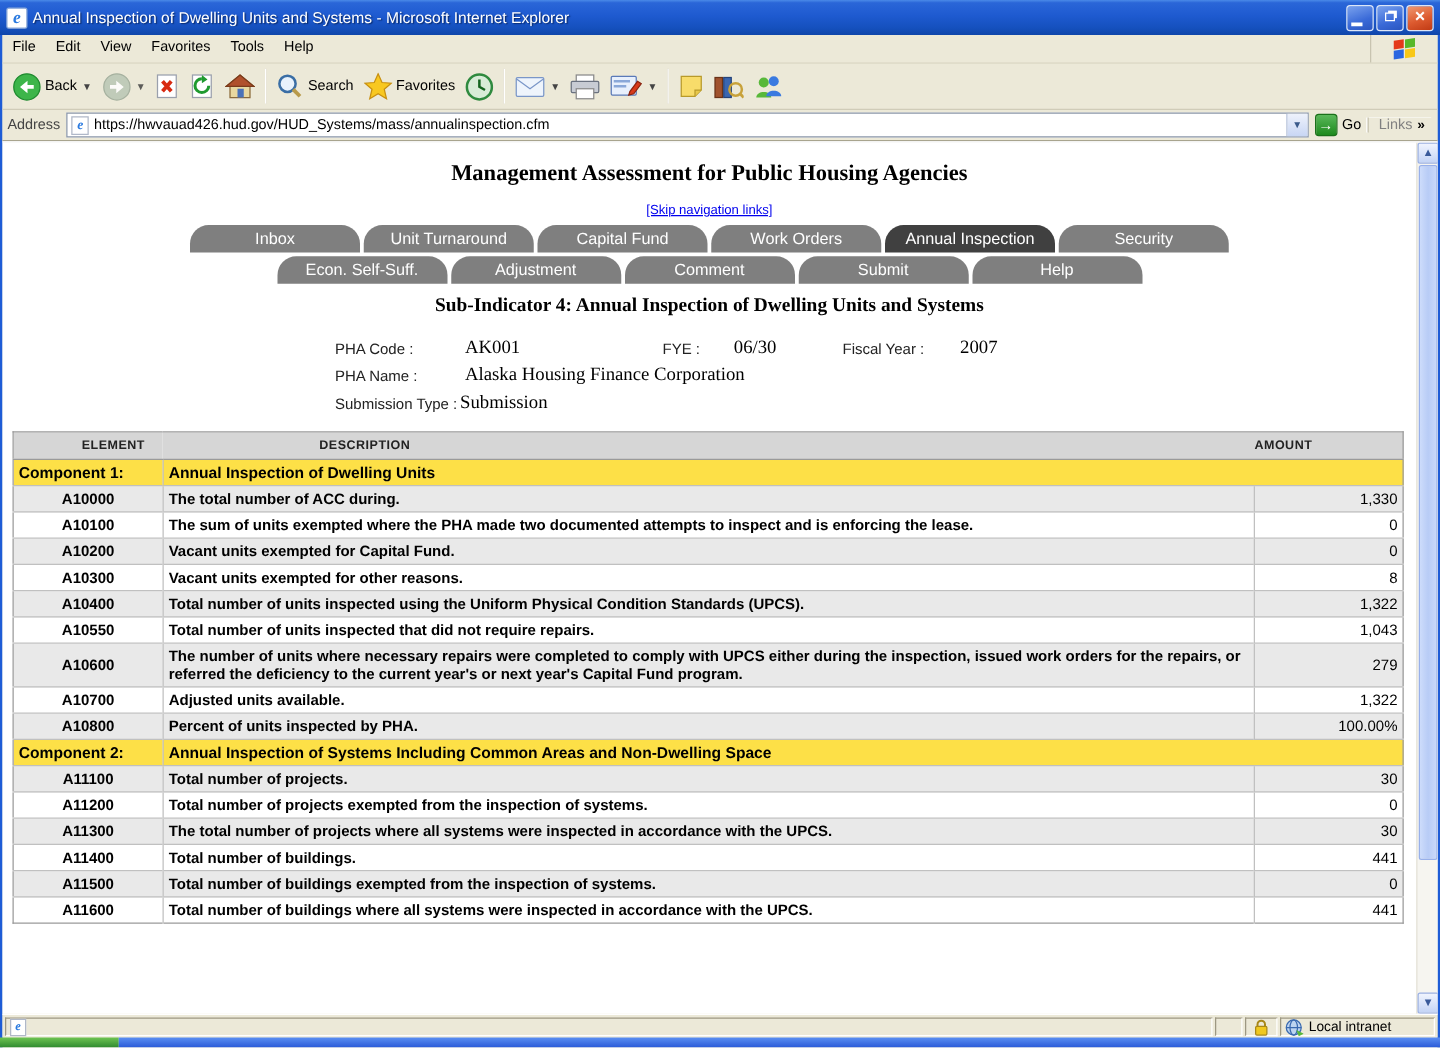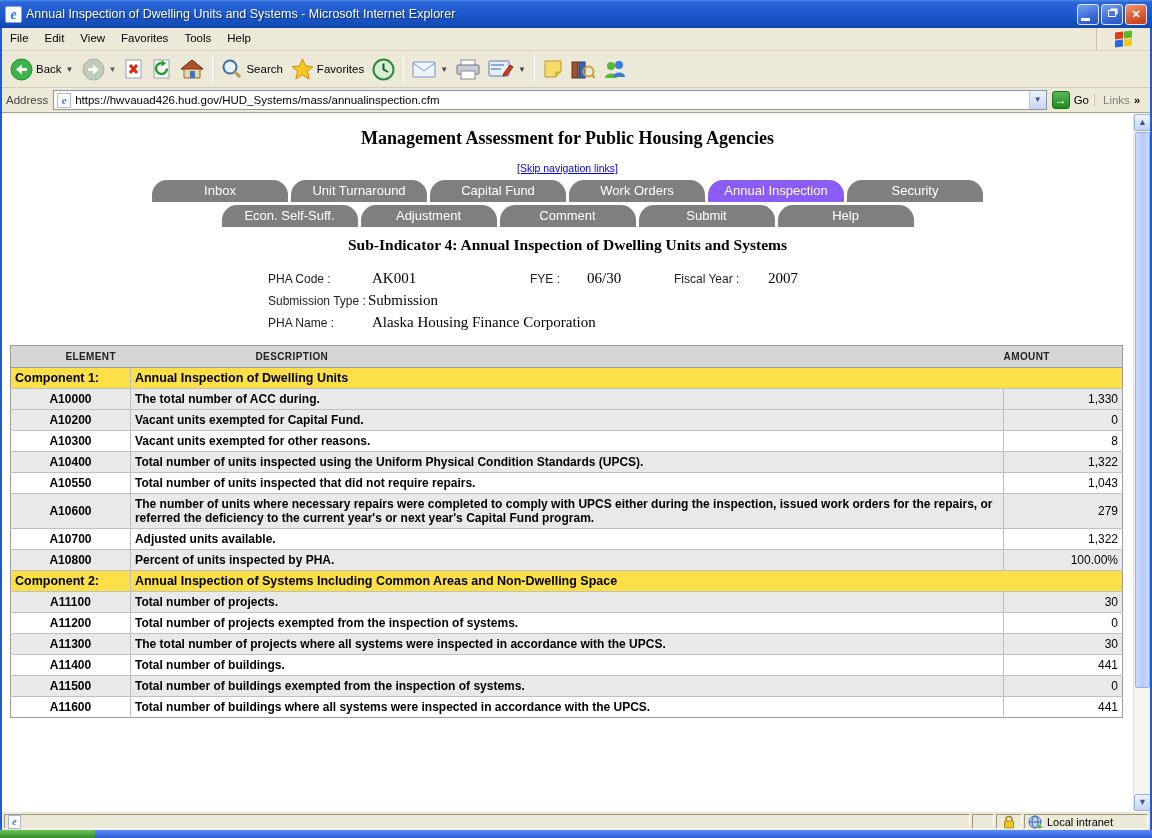--- a/index.html
+++ b/index.html
@@ -66,21 +66,21 @@
   
   .contentwrap { flex:1; position:relative; background:#fff; border-top:1px solid #f4f4f4; overflow:hidden; }
   .content { position:absolute; left:0; top:0; right:17px; bottom:0; overflow:hidden; }
 
   .page-title { text-align:center; font-family:"Liberation Serif",serif; font-weight:bold; font-size:18px; margin-top:14px; }
   .skip-link { display:block; text-align:center; margin-top:13px; font-size:10.5px; color:#0000ee; text-decoration:underline; }
 
   .tabrow { display:flex; justify-content:center; gap:3px; margin-top:6px; }
   .tab { width:136px; height:22px; background:#7f7f7f; border-radius:15px 15px 0 0;
     color:#fff; font-size:13px; text-align:center; line-height:22px; white-space:nowrap; }
-  .tab.active { background:#8b5cf6; }
+  .tab.active { background:#404040; }
   .tabrow.row2 { margin-top:3px; }
 
   .subtitle { text-align:center; font-family:"Liberation Serif",serif; font-weight:bold; font-size:15.5px; margin-top:9px; }
 
   .infoblock { margin:16px 0 0 266px; font-size:12px; }
   .inforow { display:flex; align-items:center; margin-bottom:5px; }
   .il { color:#222; }
   .iv { font-family:"Liberation Serif",serif; font-size:15px; color:#000; }
   .w1 { width:104px; } .wv1 { width:158px; } .w2 { width:57px; } .wv2 { width:87px; } .w3 { width:94px; }
 
@@ -306,26 +306,26 @@
       <div class="infoblock">
         <div class="inforow">
           <span class="il w1">PHA Code :</span>
           <span class="iv wv1">AK001</span>
           <span class="il w2">FYE :</span>
           <span class="iv wv2">06/30</span>
           <span class="il w3">Fiscal Year :</span>
           <span class="iv">2007</span>
         </div>
         <div class="inforow">
+          <span class="il w1">PHA Name :</span>
+          <span class="iv">Alaska Housing Finance Corporation</span>
+        </div>
+        <div class="inforow">
           <span class="il" style="width:100px">Submission Type :</span>
           <span class="iv">Submission</span>
-        </div>
-        <div class="inforow">
-          <span class="il w1">PHA Name :</span>
-          <span class="iv">Alaska Housing Finance Corporation</span>
         </div>
       </div>
 
       <table class="datatable">
         <thead>
           <tr>
             <th class="th-el">ELEMENT</th>
             <th class="th-desc">DESCRIPTION</th>
             <th class="th-amt">AMOUNT</th>
           </tr>
@@ -333,20 +333,25 @@
         <tbody id="tbody">
             <tr class="comp">
               <td class="td-el comp">Component 1:</td>
               <td class="td-desc" colspan="2">Annual Inspection of Dwelling Units</td>
             </tr>
             <tr class="shade">
               <td class="td-el">A10000</td>
               <td class="td-desc">The total number of ACC during.</td>
               <td class="td-amt">1,330</td>
             </tr>
+            <tr>
+              <td class="td-el">A10100</td>
+              <td class="td-desc">The sum of units exempted where the PHA made two documented attempts to inspect and is enforcing the lease.</td>
+              <td class="td-amt">0</td>
+            </tr>
             <tr class="shade">
               <td class="td-el">A10200</td>
               <td class="td-desc">Vacant units exempted for Capital Fund.</td>
               <td class="td-amt">0</td>
             </tr>
             <tr>
               <td class="td-el">A10300</td>
               <td class="td-desc">Vacant units exempted for other reasons.</td>
               <td class="td-amt">8</td>
             </tr>

